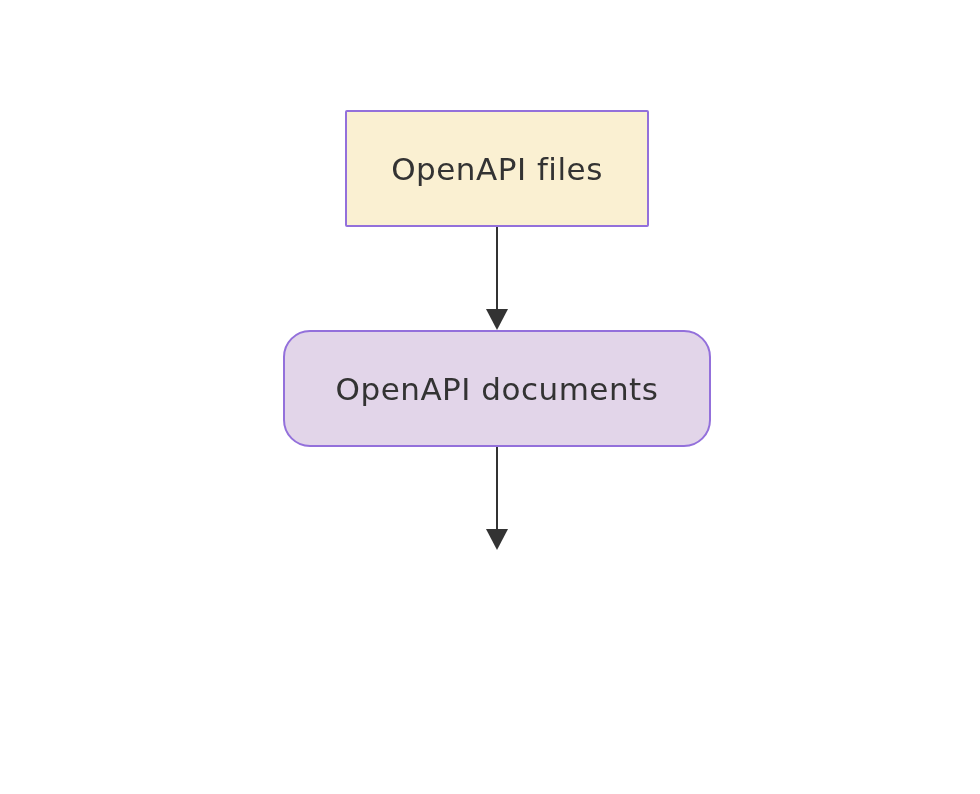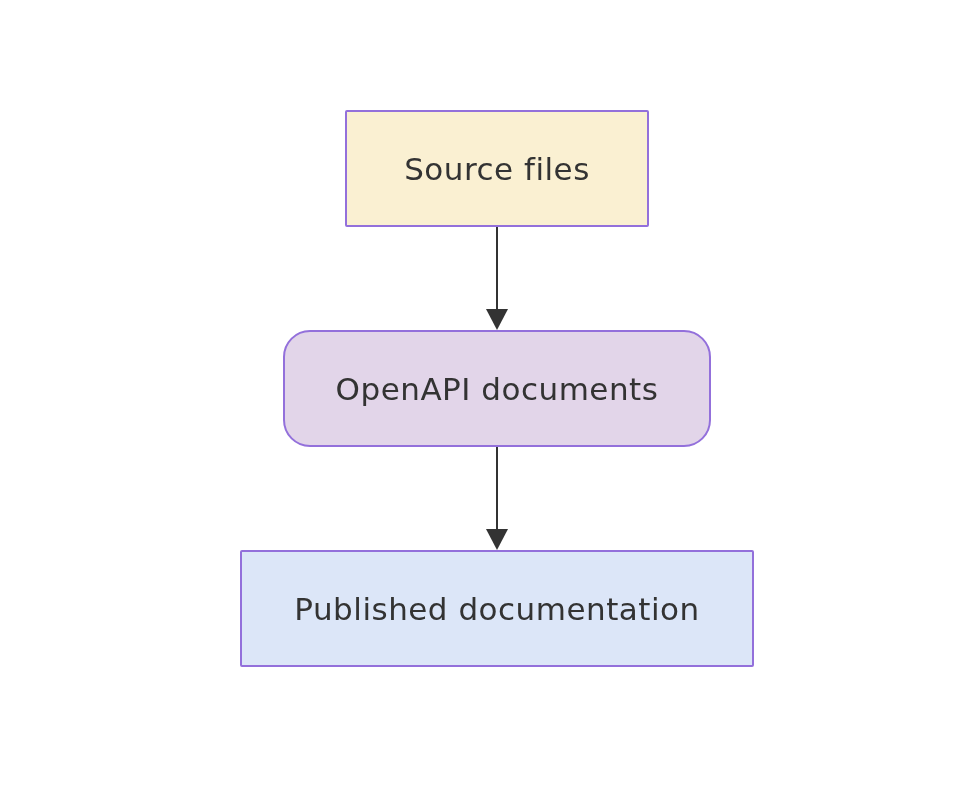--- a/index.html
+++ b/index.html
@@ -58,34 +58,31 @@
   }
   .arrow-1 { top: 227px; }
   .arrow-2 { top: 447px; }
 </style>
 </head>
 <body>
 
 <div class="canvas">
 
   <div class="node node-source">
-    <span class="node-label">Source files</span>
+    <span class="node-label">OpenAPI files</span>
   </div>
 
   <svg class="arrow arrow-1" viewBox="0 0 24 103">
     <line x1="12" y1="0" x2="12" y2="84" stroke="#333333" stroke-width="2"></line>
     <polygon points="1,82 23,82 12,103" fill="#333333"></polygon>
   </svg>
 
   <div class="node node-openapi">
     <span class="node-label">OpenAPI documents</span>
   </div>
 
   <svg class="arrow arrow-2" viewBox="0 0 24 103">
     <line x1="12" y1="0" x2="12" y2="84" stroke="#333333" stroke-width="2"></line>
     <polygon points="1,82 23,82 12,103" fill="#333333"></polygon>
   </svg>
 
-  <div class="node node-published">
-    <span class="node-label">Published documentation</span>
-  </div>
 
 </div>
 
 </body></html>

